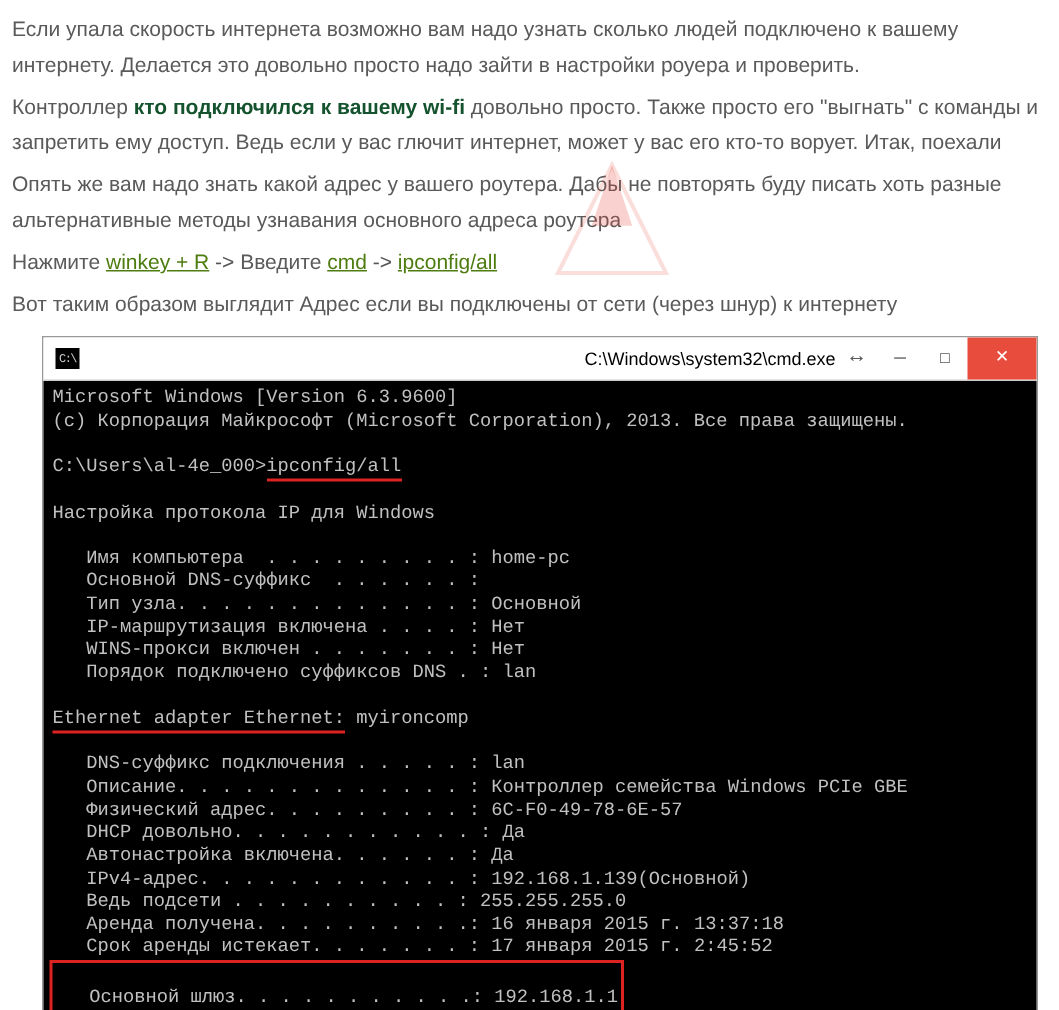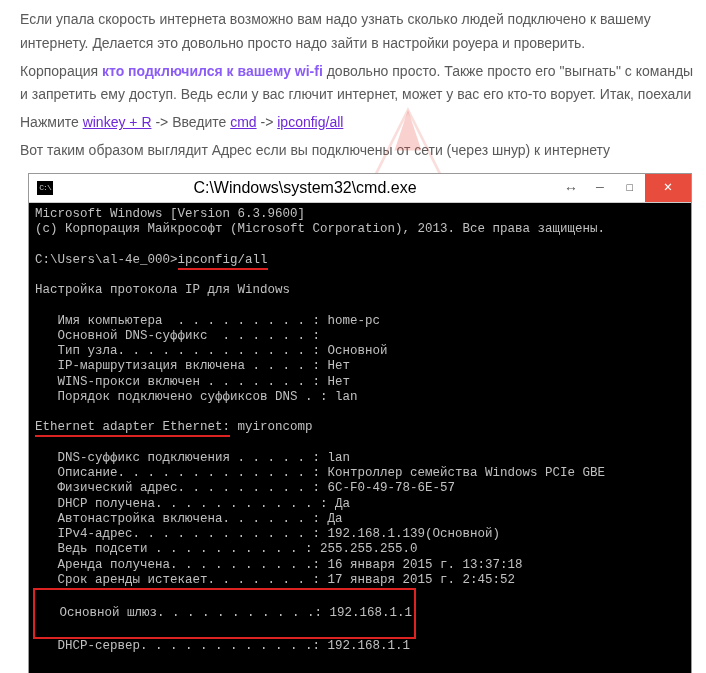--- a/index.html
+++ b/index.html
@@ -7,28 +7,28 @@
       padding: 8px;
       font-family: Verdana, Arial, sans-serif;
       font-size: 14px;
       color: #5a5a5a;
       line-height: 1.7;
       background: #fff;
       width: 706px;
       box-sizing: border-box;
     }
     p {
-      margin: 0 0 4px 12px;
+      margin: 0 0 4px 0;
     }
     .bold {
       font-weight: bold;
-      color: #8b5cf6;
+      color: #14532d;
     }
     .link {
-      color: #6d28d9;
+      color: #4d7c0f;
       text-decoration: underline;
       cursor: pointer;
     }
     .watermark-wrap {
       position: relative;
     }
     .watermark {
       position: absolute;
       left: 355px;
       top: -10px;
@@ -64,23 +64,23 @@
       color: #ccc;
       font-size: 8px;
       display: flex;
       align-items: center;
       justify-content: center;
       font-family: "Courier New", monospace;
       letter-spacing: -1px;
     }
     .tb-title {
       flex: 1;
-      text-align: center;
+      text-align: right;
       font-family: "Segoe UI", Arial, sans-serif;
-      font-size: 16px;
+      font-size: 12px;
       color: #000;
     }
     .tb-buttons {
       display: flex;
       align-items: stretch;
       height: 100%;
     }
     .tb-btn {
       width: 30px;
       display: flex;
@@ -116,31 +116,32 @@
       margin-left: -2px;
     }
     .arrows { color: #555; }
   </style>
 </head>
 <body>
 
 <p>Если упала скорость интернета возможно вам надо узнать сколько людей подключено к вашему интернету. Делается это довольно просто надо зайти в настройки роуера и проверить.</p>
 
 <p>
-  <span>Корпорация </span><span class="bold">кто подключился к вашему wi-fi</span><span> довольно просто. Также просто его "выгнать" с команды и запретить ему доступ. Ведь если у вас глючит интернет, может у вас его кто-то ворует. Итак, поехали</span>
+  <span>Контроллер </span><span class="bold">кто подключился к вашему wi-fi</span><span> довольно просто. Также просто его "выгнать" с команды и запретить ему доступ. Ведь если у вас глючит интернет, может у вас его кто-то ворует. Итак, поехали</span>
 </p>
 
 <div class="watermark-wrap">
   <div class="watermark">
     <svg viewBox="0 0 100 100">
       <path d="M50 10 L65 55 L90 55 L35 55 L50 10 Z" fill="rgba(230,70,60,0.25)"></path>
       <path d="M50 10 L90 90 L10 90 Z" fill="none" stroke="rgba(230,70,60,0.18)" stroke-width="3"></path>
     </svg>
   </div>
 
+  <p>Опять же вам надо знать какой адрес у вашего роутера. Дабы не повторять буду писать хоть разные альтернативные методы узнавания основного адреса роутера</p>
 
   <p>
     <span>Нажмите </span><span class="link">winkey + R</span><span class="arrows"> -&gt; </span><span>Введите </span><span class="link">cmd</span><span class="arrows"> -&gt; </span><span class="link">ipconfig/all</span>
   </p>
 </div>
 
 <p>Вот таким образом выглядит Адрес если вы подключены от сети (через шнур) к интернету</p>
 
 <div class="cmd-window">
   <div class="titlebar">
@@ -165,21 +166,21 @@
 <span>   Тип узла. . . . . . . . . . . . . : </span><span>Основной</span>
 <span>   IP-маршрутизация включена . . . . : </span><span>Нет</span>
 <span>   WINS-прокси включен . . . . . . . : </span><span>Нет</span>
 <span>   Порядок подключено суффиксов DNS . : </span><span>lan</span>
 
 <span class="underline-red">Ethernet adapter Ethernet:</span><span> myironcomp</span>
 
 <span>   DNS-суффикс подключения . . . . . : </span><span>lan</span>
 <span>   Описание. . . . . . . . . . . . . : </span><span>Контроллер семейства Windows PCIe GBE</span>
 <span>   Физический адрес. . . . . . . . . : </span><span>6C-F0-49-78-6E-57</span>
-<span>   DHCP получена. . . . . . . . . . . : </span><span>Да</span>
+<span>   DHCP довольно. . . . . . . . . . . : </span><span>Да</span>
 <span>   Автонастройка включена. . . . . . : </span><span>Да</span>
 <span>   IPv4-адрес. . . . . . . . . . . . : </span><span>192.168.1.139(Основной)</span>
 <span>   Ведь подсети . . . . . . . . . . : </span><span>255.255.255.0</span>
 <span>   Аренда получена. . . . . . . . . .: </span><span>16 января 2015 г. 13:37:18</span>
 <span>   Срок аренды истекает. . . . . . . : </span><span>17 января 2015 г. 2:45:52</span>
 <span class="box-red"><span>   Основной шлюз. . . . . . . . . . .: </span><span>192.168.1.1</span></span>
 <span>   DHCP-сервер. . . . . . . . . . . .: </span><span>192.168.1.1</span>
 
 </div>
 </div>

